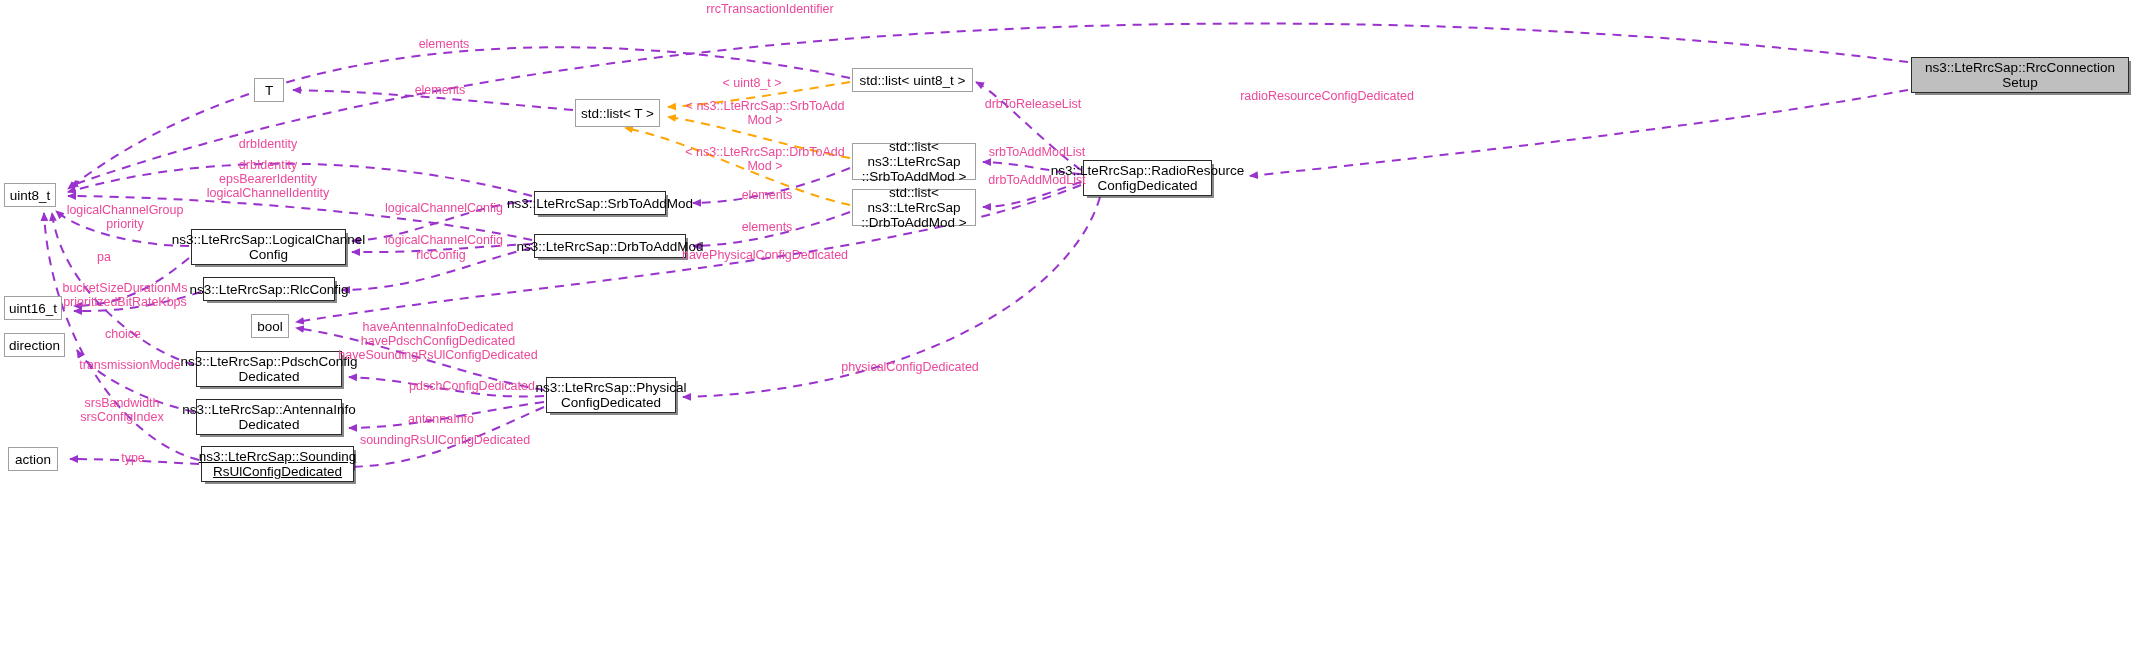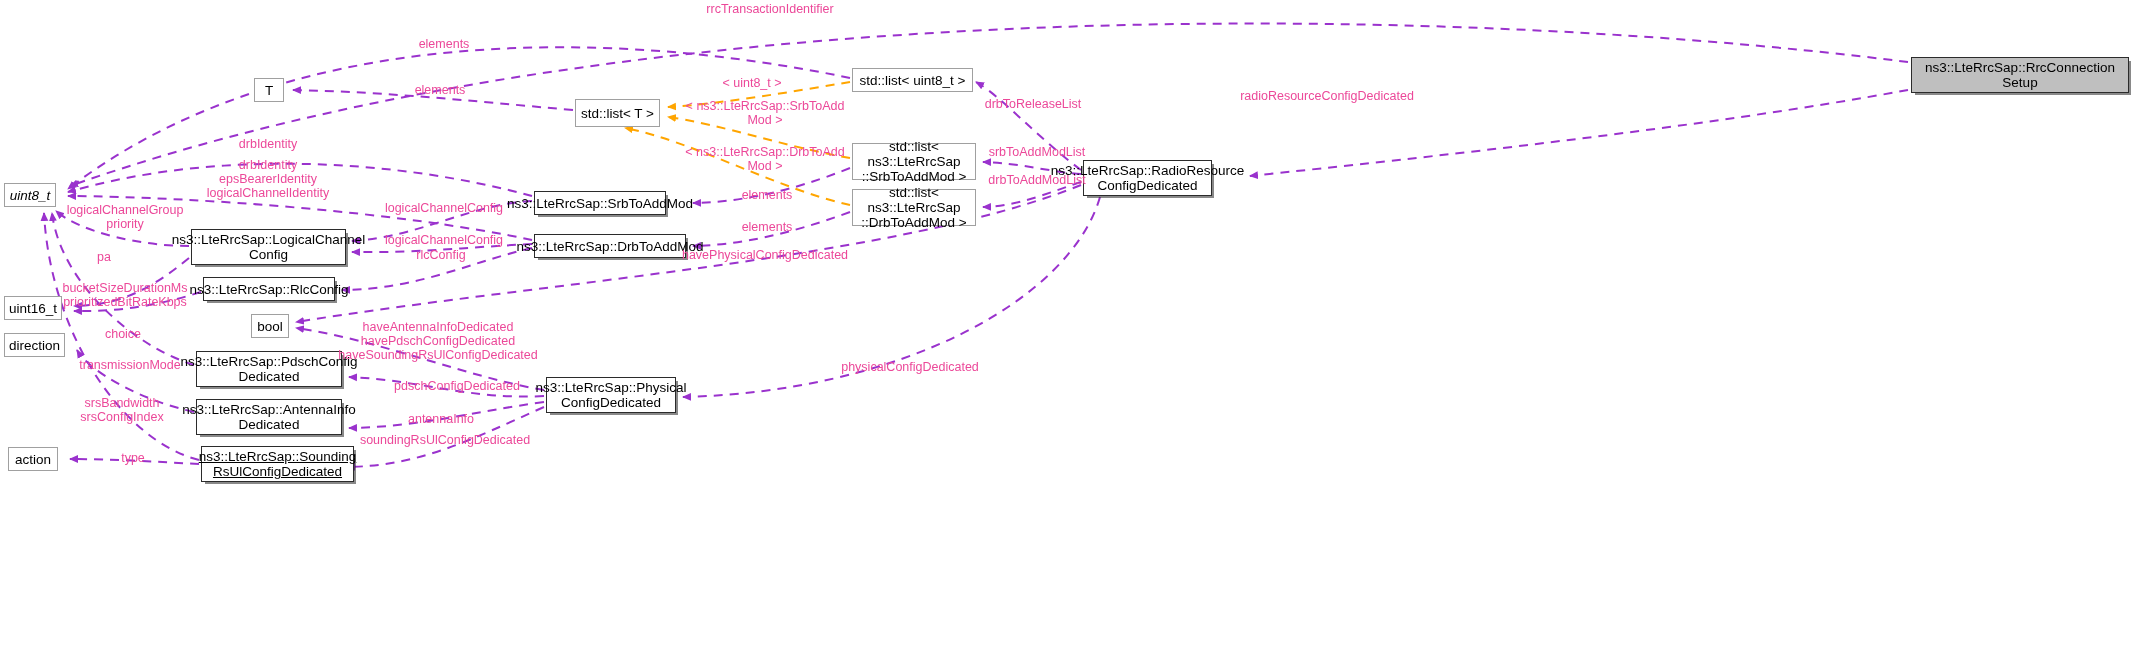--- a/index.html
+++ b/index.html
@@ -140,21 +140,21 @@
 
       <path d="M850,82 C790,92 720,104 668,107"></path>
 
       <path d="M850,158 C790,148 720,124 668,117"></path>
 
       <path d="M850,205 C780,190 690,140 625,128"></path>
     </g>
   </svg>
 
   <div id="node-layer">
-      <div class="node plain" style="left: 4px; top: 183px; width: 52px; height: 24px; font-style: italic;">uint8_t</div>
+      <div class="node plain" style="left: 4px; top: 183px; width: 52px; height: 24px;">uint8_t</div>
       <div class="node plain" style="left: 4px; top: 296px; width: 58px; height: 24px;">uint16_t</div>
       <div class="node plain" style="left: 4px; top: 333px; width: 61px; height: 24px;">direction</div>
       <div class="node plain" style="left: 8px; top: 447px; width: 50px; height: 24px;">action</div>
       <div class="node plain" style="left: 254px; top: 78px; width: 30px; height: 24px;">T</div>
       <div class="node plain" style="left: 251px; top: 314px; width: 38px; height: 24px;">bool</div>
       <div class="node plain" style="left: 575px; top: 99px; width: 85px; height: 28px;">std::list&lt; T &gt;</div>
       <div class="node plain" style="left: 852px; top: 68px; width: 121px; height: 24px;">std::list&lt; uint8_t &gt;</div>
       <div class="node plain" style="left: 852px; top: 143px; width: 124px; height: 37px;">std::list&lt; ns3::LteRrcSap
 ::SrbToAddMod &gt;</div>
       <div class="node plain" style="left: 852px; top: 189px; width: 124px; height: 37px;">std::list&lt; ns3::LteRrcSap
@@ -207,19 +207,19 @@
       <div class="edge-label" style="left: 133px; top: 458px;">type</div>
       <div class="edge-label" style="left: 444px; top: 208px;">logicalChannelConfig</div>
       <div class="edge-label" style="left: 444px; top: 240px;">logicalChannelConfig</div>
       <div class="edge-label" style="left: 441px; top: 255px;">rlcConfig</div>
       <div class="edge-label" style="left: 767px; top: 195px;">elements</div>
       <div class="edge-label" style="left: 767px; top: 227px;">elements</div>
       <div class="edge-label" style="left: 765px; top: 255px;">havePhysicalConfigDedicated</div>
       <div class="edge-label" style="left: 438px; top: 341px;">haveAntennaInfoDedicated
 havePdschConfigDedicated
 haveSoundingRsUlConfigDedicated</div>
-      <div class="edge-label" style="left: 443px; top: 386px; padding-left: 28px;">pdschConfigDedicated</div>
+      <div class="edge-label" style="left: 458px; top: 386px; padding-left: 28px;">pdschConfigDedicated</div>
       <div class="edge-label" style="left: 441px; top: 419px;">antennaInfo</div>
       <div class="edge-label" style="left: 445px; top: 440px;">soundingRsUlConfigDedicated</div>
       <div class="edge-label" style="left: 910px; top: 367px;">physicalConfigDedicated</div>
     </div>
 
 </div>
 
 </body></html>

